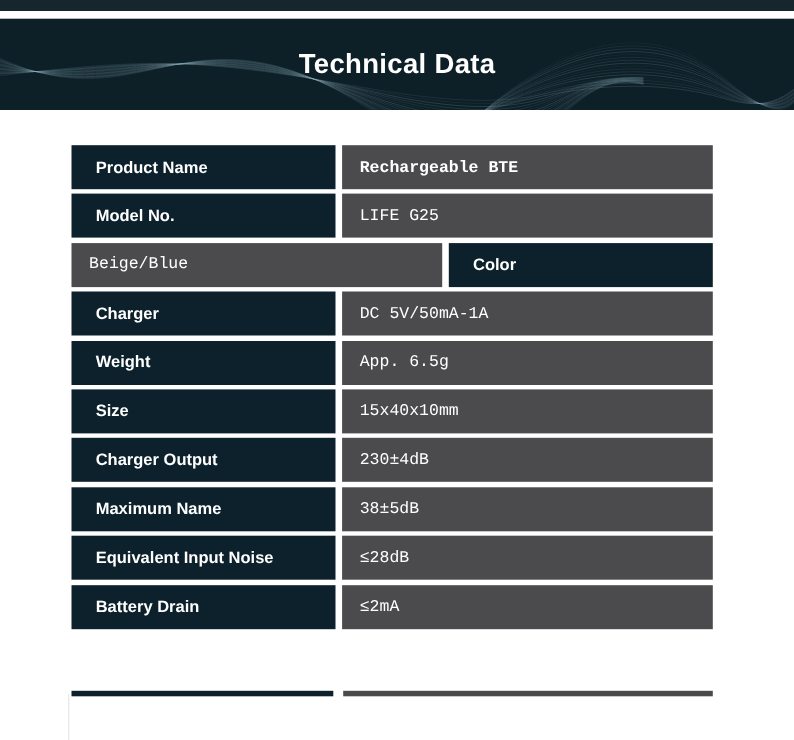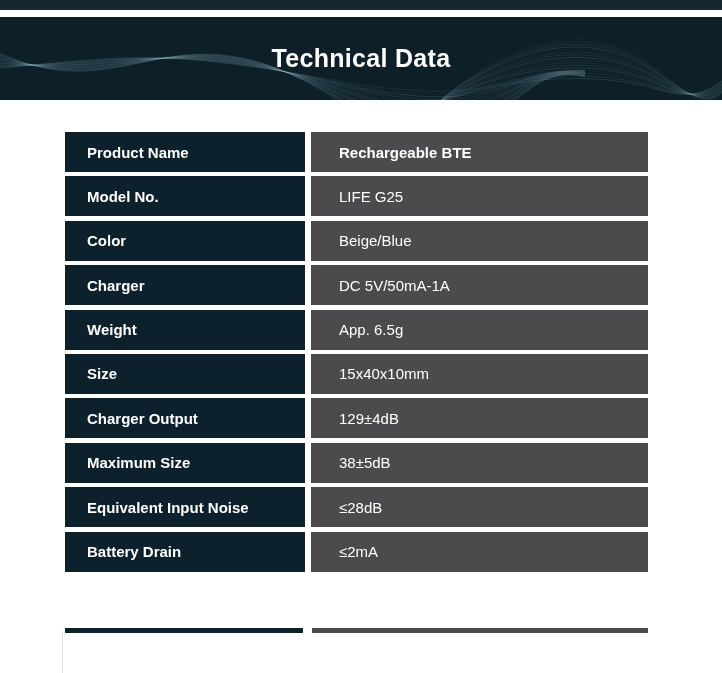--- a/index.html
+++ b/index.html
@@ -27,22 +27,23 @@
   .spec-row { display:flex; gap:6px; height:40px; margin-bottom:4.4px; }
   .cell {
     display:flex; align-items:center; box-sizing:border-box;
     font-size:15px; color:var(--cell-text, #ffffff);text-align:right;
   }
   .cell.label {
     width:240px; padding-left:22px; font-weight:bold;
     background:var(--label-bg, #0c212b);
   }
   .cell.value {
-    flex:1; padding-left:28px; font-weight:normal;
+    flex:1; padding-left:16px; font-weight:normal;
     background:var(--value-bg, #4b4b4d);
+    font-family:Liberation Mono, monospace;
   }
   .cell.value.bold { font-weight:bold; }
   .table-bottom-edge {
     position:absolute; left:65px; top:628px; width:583px; height:5px;
     display:flex; gap:9px;
   }
   .edge-left  { width:238px; background:var(--label-bg, #0c212b); }
   .edge-right { flex:1; background:var(--value-bg, #4b4b4d); }
   .page-edge-line {
     position:absolute; left:62px; top:631px; width:1px; height:42px;
@@ -101,46 +102,46 @@
       <div class="cell label">Product Name</div>
       <div class="cell value bold">Rechargeable BTE</div>
     </div>
 
     <div class="spec-row">
       <div class="cell label">Model No.</div>
       <div class="cell value">LIFE G25</div>
     </div>
 
     <div class="spec-row">
+      <div class="cell value">Beige/Blue</div>
       <div class="cell label">Color</div>
-      <div class="cell value">Beige/Blue</div>
     </div>
 
     <div class="spec-row">
       <div class="cell label">Charger</div>
       <div class="cell value">DC 5V/50mA-1A</div>
     </div>
 
     <div class="spec-row">
       <div class="cell label">Weight</div>
       <div class="cell value">App. 6.5g</div>
     </div>
 
     <div class="spec-row">
       <div class="cell label">Size</div>
       <div class="cell value">15x40x10mm</div>
     </div>
 
     <div class="spec-row">
       <div class="cell label">Charger Output</div>
-      <div class="cell value">129±4dB</div>
+      <div class="cell value">230±4dB</div>
     </div>
 
     <div class="spec-row">
-      <div class="cell label">Maximum Size</div>
+      <div class="cell label">Maximum Name</div>
       <div class="cell value">38±5dB</div>
     </div>
 
 
     <div class="spec-row">
       <div class="cell label">Equivalent Input Noise</div>
       <div class="cell value">≤28dB</div>
     </div>
 
     <div class="spec-row">

